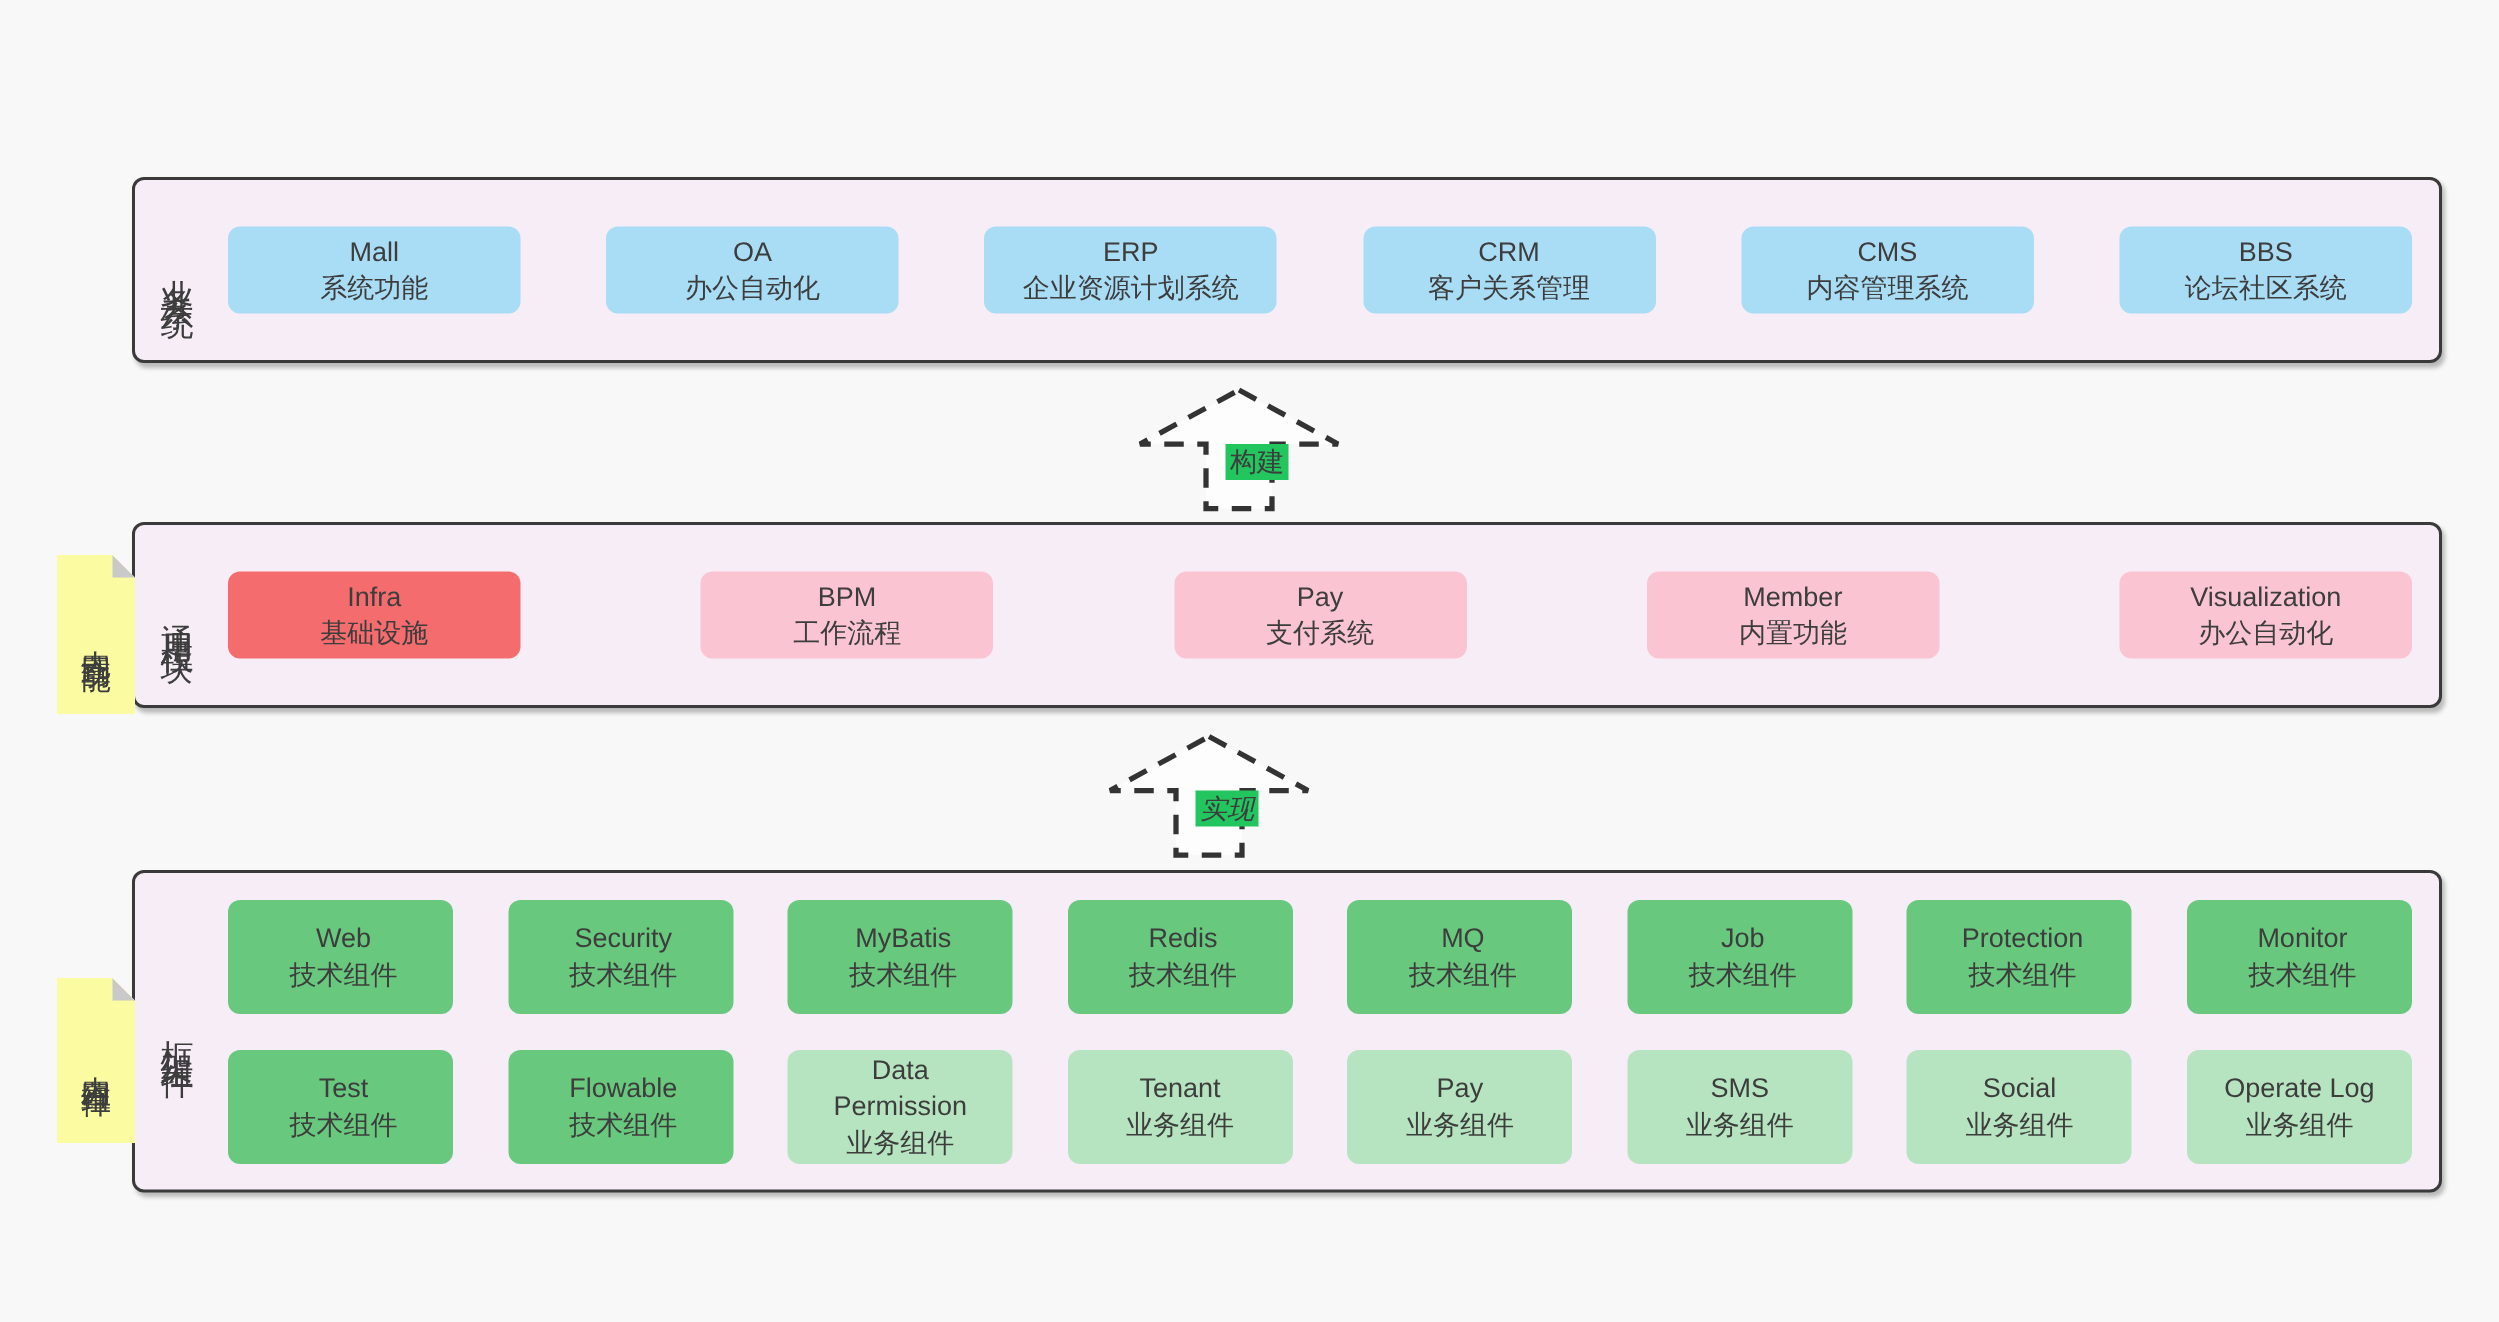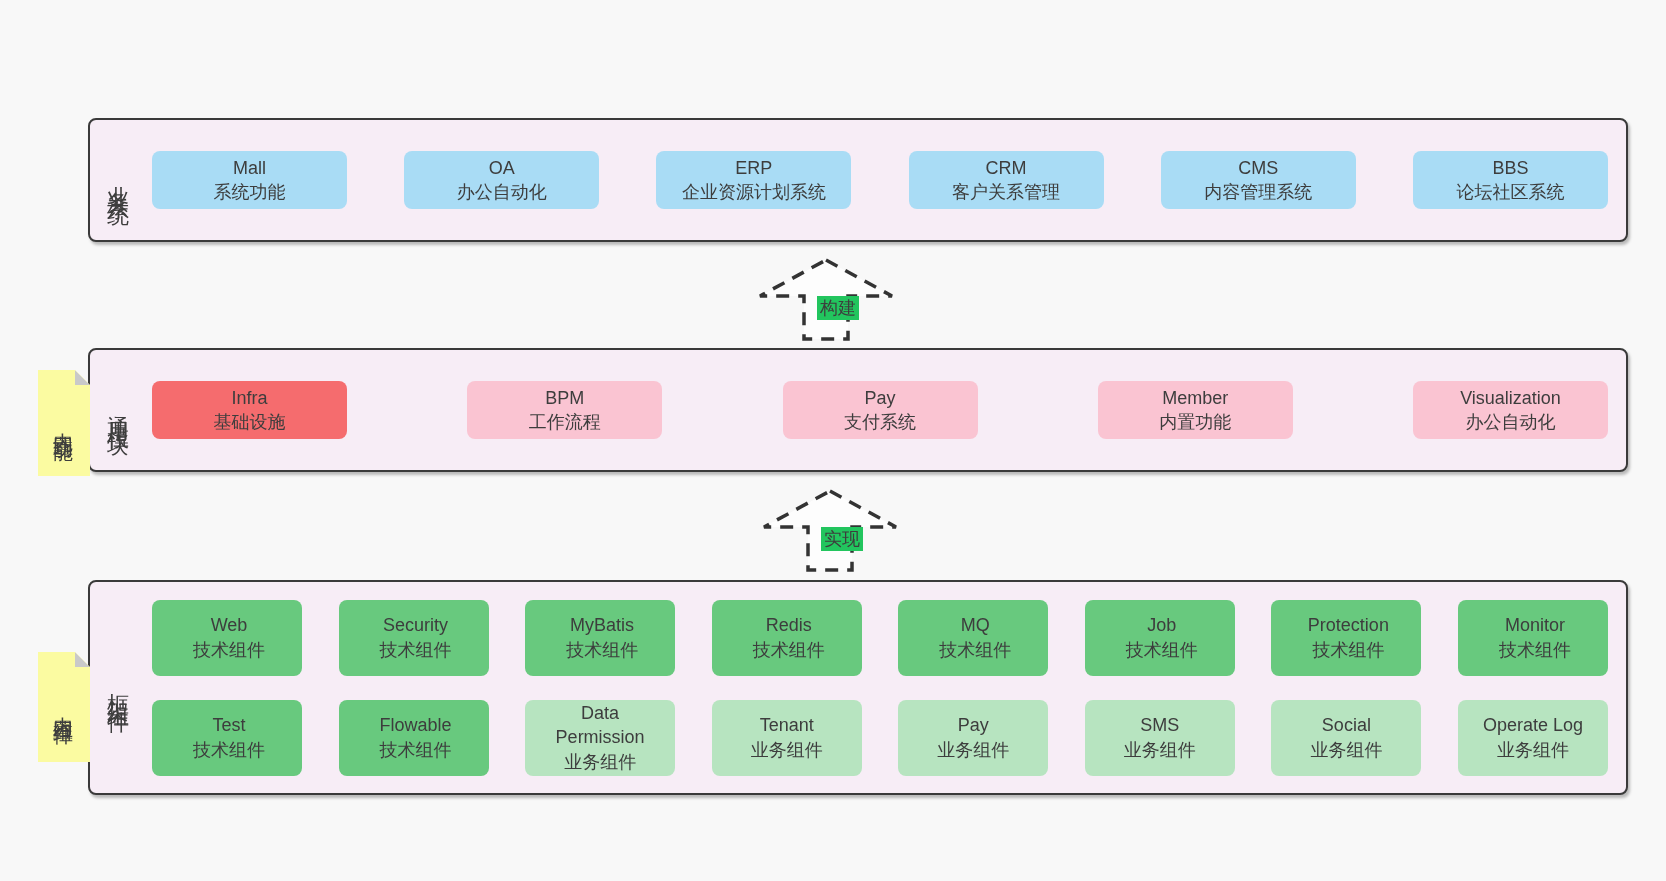--- a/index.html
+++ b/index.html
@@ -75,21 +75,21 @@
     position:absolute;left:50%;top:50%;
     transform:translate(-50%,-50%);
     writing-mode:vertical-rl;text-orientation:upright;
     font-size:20px;letter-spacing:3px;
     color:var(--text,#3d3d3d);white-space:nowrap;
   }
 
   
   .arrow{position:absolute;width:140px;height:86px;}
   .arrow-build{left:756px;top:256px;}
-  .arrow-implement{left:760px;top:487px;}
+  .arrow-implement{left:736px;top:487px;font-style:italic;}
   .arrow svg{display:block;width:100%;height:100%;}
   .arrow-label{
     position:absolute;left:50%;top:40px;
     transform:translateX(-50%);
     background:#22c55e;
     font-size:18px;color:var(--text,#3d3d3d);
     padding:0 3px;white-space:nowrap;margin-left:12px;
   }
 </style>
 </head>

